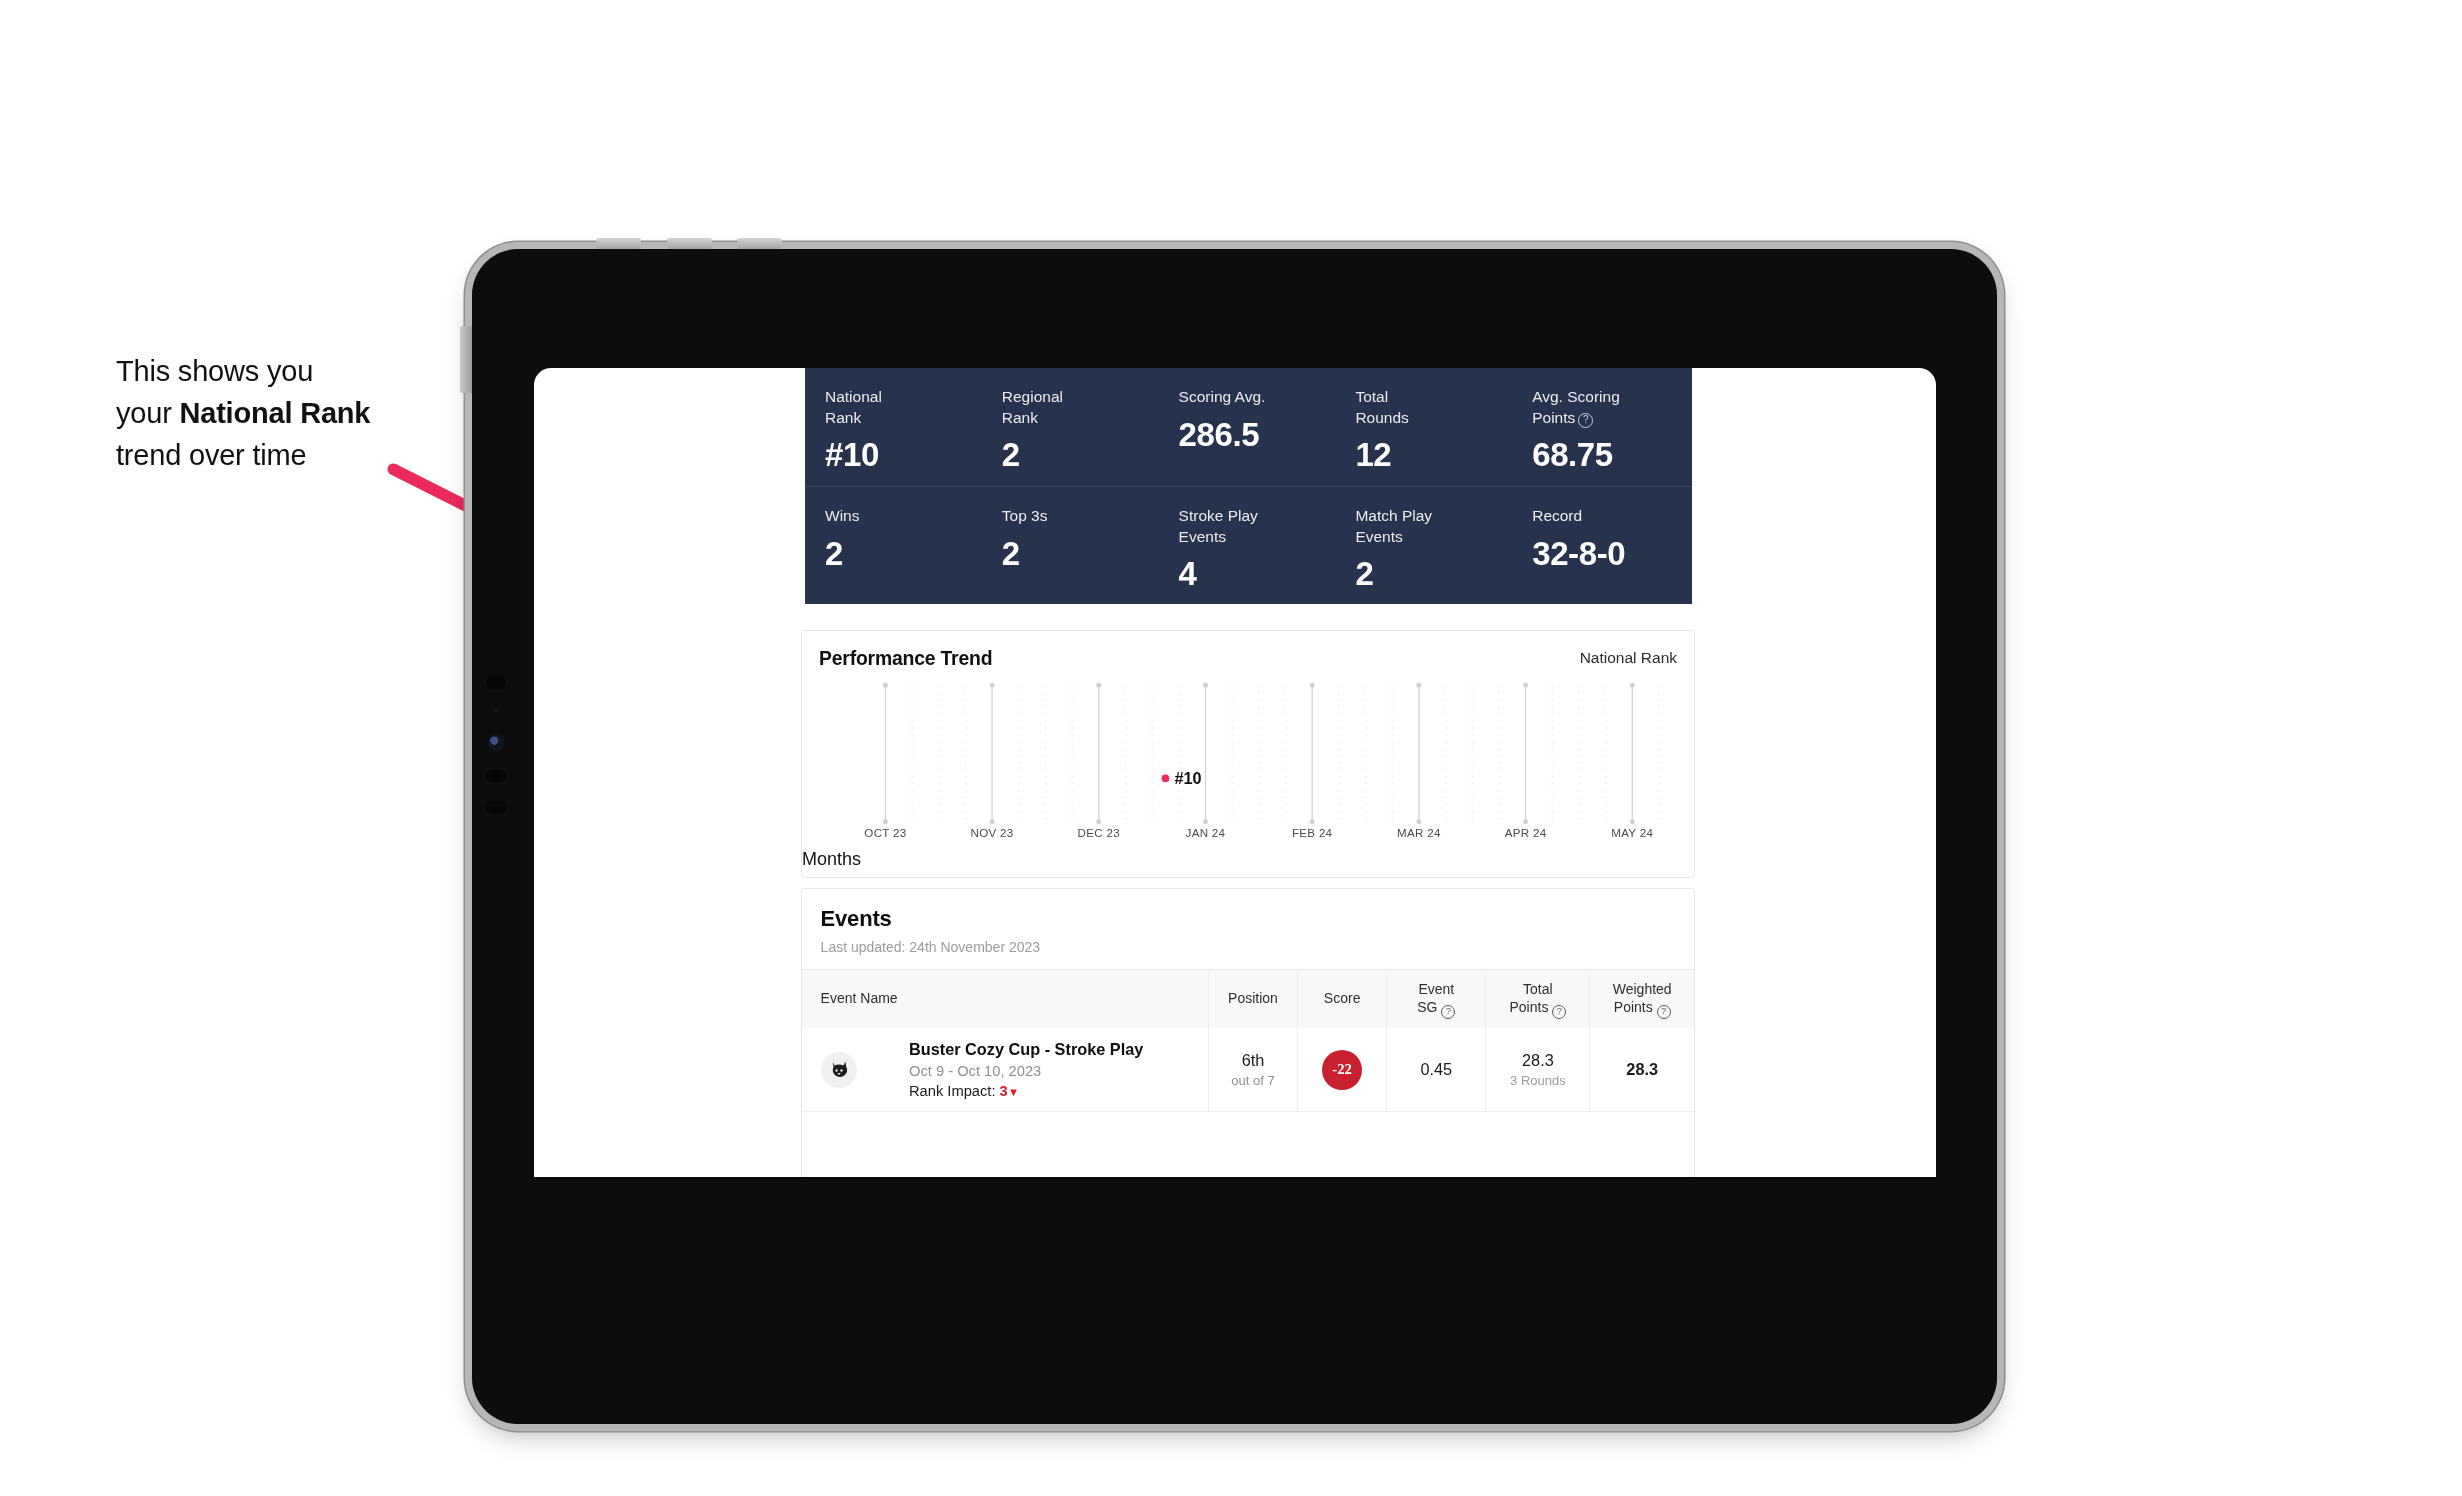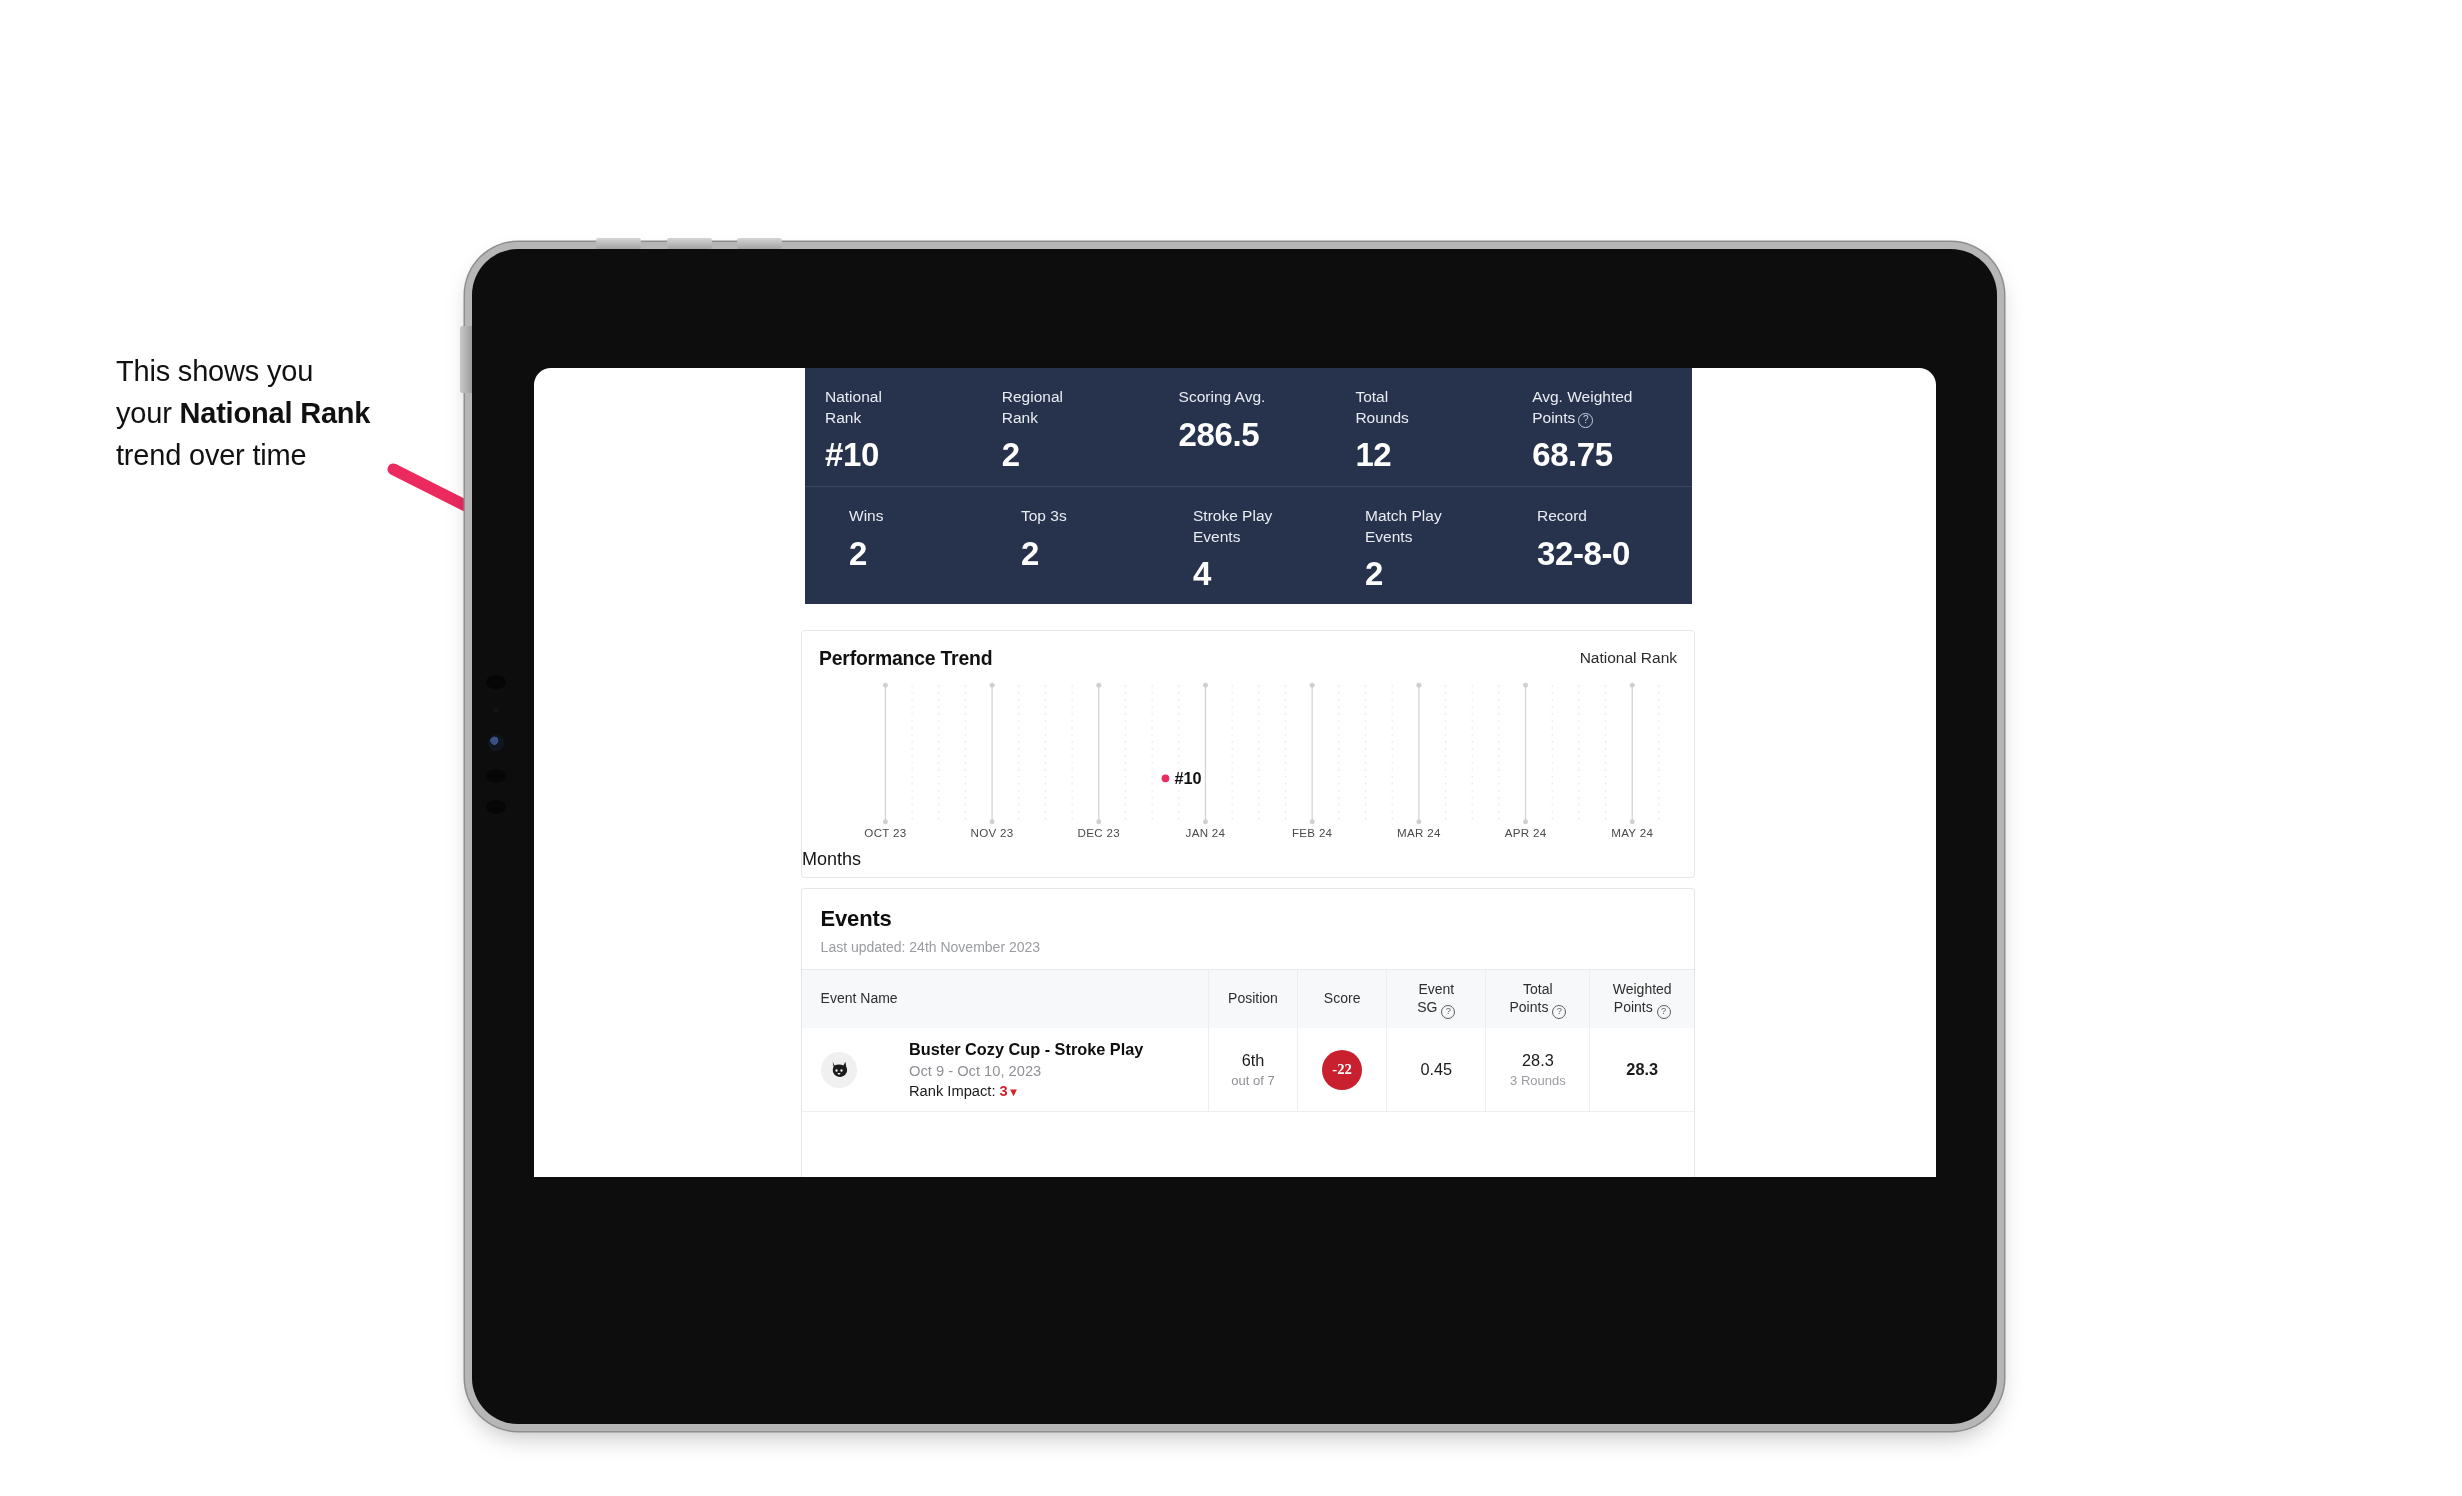--- a/index.html
+++ b/index.html
@@ -55,21 +55,21 @@
     overflow:hidden;
   }
   #screen-inner{ position:relative; width:100%; height:100%; }
 
   
   #stats-panel{
     position:absolute; left:271px; top:0px; width:887px; height:236px;
     background:#27334d; color:#ffffff;
   }
   .stats-row{ display:flex; height:118px; }
-  .stats-row.second{ border-top:0.8px solid #3c4760;padding-left:24px; }
+  .stats-row.second{ border-top:0.8px solid #3c4760; }
   .stat-cell{ flex:1 1 0; padding:19.4px 0 0 17px; }
   .stat-cell:first-child{ padding-left:20px; }
   .stat-label{
     font-size:15.5px; line-height:1.32; color:#e9ecf2; font-weight:400;
     display:flex; align-items:flex-start; flex-wrap:wrap; gap:0 5.4px;
   }
   .stat-label .lbl-line{ width:100%; }
   .stat-value{ font-size:33px; font-weight:700; margin-top:7.7px; letter-spacing:-0.4px; }
   .qmark{
     display:inline-flex; align-items:center; justify-content:center;
@@ -219,21 +219,21 @@
             </div>
             <div class="stat-cell">
               <div class="stat-label">
                 <span class="lbl-line">Total</span>
                 <span class="lbl-line">Rounds</span>
               </div>
               <div class="stat-value">12</div>
             </div>
             <div class="stat-cell">
               <div class="stat-label">
-                <span class="lbl-line">Avg. Weighted</span>
+                <span class="lbl-line">Avg. Scoring</span>
                 <span class="lbl-line">Points<span class="qmark">?</span></span>
               </div>
               <div class="stat-value">68.75</div>
             </div>
           </div>
         <div class="stats-row second" id="stats-row-2">
             <div class="stat-cell">
               <div class="stat-label">
                 <span class="lbl-line">Wins</span>
               </div>

